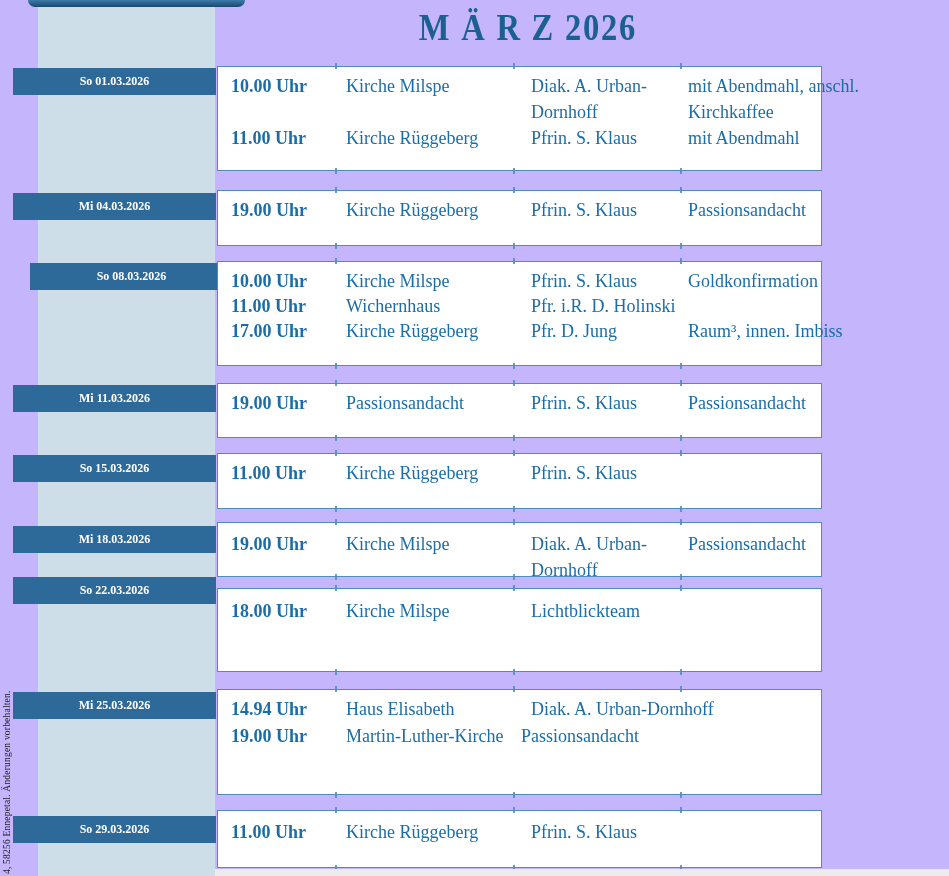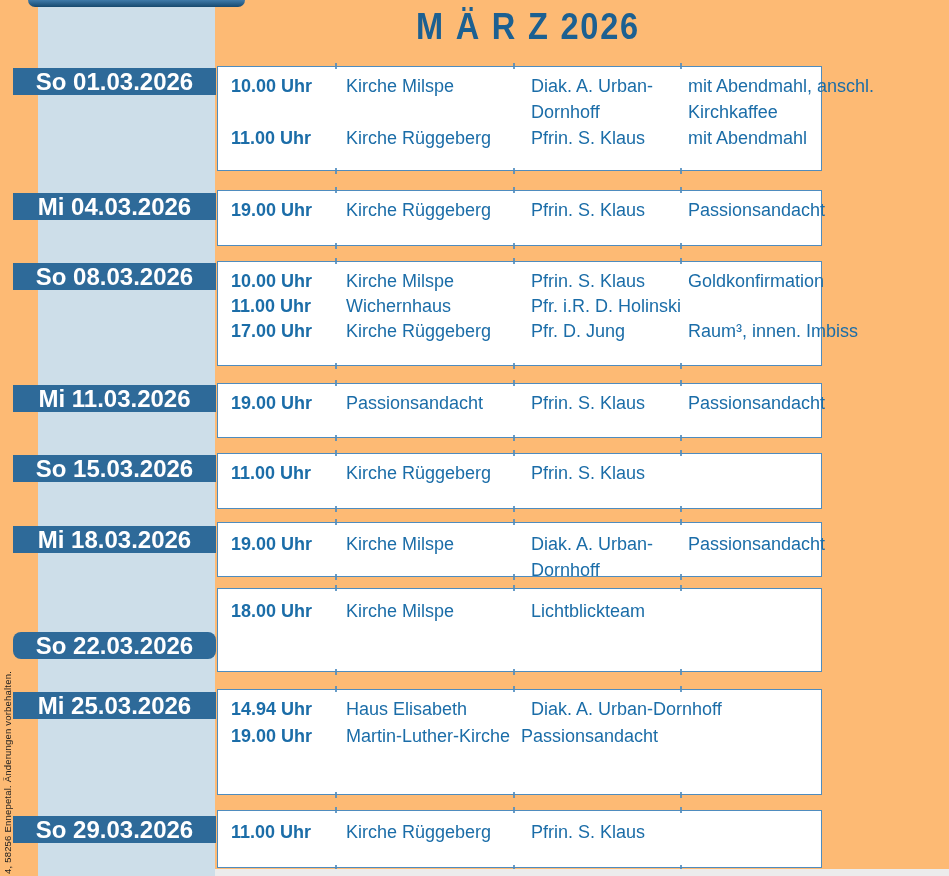--- a/index.html
+++ b/index.html
@@ -1,21 +1,21 @@
 <!DOCTYPE html>
 <html style="--badge-bg: #2e6a99; --band-bg: #cddee9; --text-blue: #1b6da8; --title-blue: #1c6091; --box-border: #4f8cbe;"><head>
 <meta charset="utf-8">
 <style>
   html,body{margin:0;padding:0;background:#ffffff;}
   #canvas{
     position:relative;
     width:949px;height:876px;
     overflow:hidden;
-    background:#fdba74;
-    font-family:Liberation Sans, sans-serif;
+    background:#c4b5fd;
+    font-family:Liberation Serif, serif;
     -webkit-font-smoothing:antialiased;
   }
   
   .band{
     position:absolute;left:38px;top:0;width:177px;height:876px;
     background:var(--band-bg,#cddee9);
   }
   
   .top-bar{
     position:absolute;left:28px;top:0;width:217px;height:7px;
@@ -35,21 +35,21 @@
     position:absolute;left:2px;top:874px;
     transform:rotate(-90deg);
     transform-origin:top left;
     font-size:9.5px;color:#1d1d1d;
     white-space:nowrap;
     letter-spacing:0.2px;
   }
   .date-badge{
     position:absolute;left:13px;width:203px;height:27px;
     background:var(--badge-bg,#2e6a99);
-    color:#ffffff;font-weight:bold;font-size:24px;
+    color:#ffffff;font-weight:bold;font-size:12px;
     line-height:27px;text-align:center;
     white-space:nowrap;
   }
   .row-box{
     position:absolute;left:217px;width:605px;
     background:#ffffff;
     border:1.5px solid var(--box-border,#4f8cbe);
     box-sizing:border-box;
   }
   .tick{
@@ -114,21 +114,21 @@
         <div class="tick bottom" style="left: 295px;"></div>
         <div class="tick top" style="left: 462px;"></div>
         <div class="tick bottom" style="left: 462px;"></div>
         <div class="event-row" style="top: 6px;">
     <div class="cell time">19.00 Uhr</div>
     <div class="cell location">Kirche Rüggeberg</div>
     <div class="cell leader">Pfrin. S. Klaus</div>
     <div class="cell note">Passionsandacht</div>
   </div>
       </div>
-      <div class="date-badge" style="top: 263px;">So 08.03.2026</div>
+      <div class="date-badge" style="top: 263px; margin-left: 17px;">So 08.03.2026</div>
       <div class="row-box" style="top: 261px; height: 105px;">
         <div class="tick top" style="left: 117px;"></div>
         <div class="tick bottom" style="left: 117px;"></div>
         <div class="tick top" style="left: 295px;"></div>
         <div class="tick bottom" style="left: 295px;"></div>
         <div class="tick top" style="left: 462px;"></div>
         <div class="tick bottom" style="left: 462px;"></div>
         <div class="event-row" style="top: 6px;">
     <div class="cell time">10.00 Uhr</div>
     <div class="cell location">Kirche Milspe</div>
@@ -186,21 +186,21 @@
         <div class="tick bottom" style="left: 295px;"></div>
         <div class="tick top" style="left: 462px;"></div>
         <div class="tick bottom" style="left: 462px;"></div>
         <div class="event-row" style="top: 8px;">
     <div class="cell time">19.00 Uhr</div>
     <div class="cell location">Kirche Milspe</div>
     <div class="cell leader">Diak. A. Urban-Dornhoff</div>
     <div class="cell note">Passionsandacht</div>
   </div>
       </div>
-      <div class="date-badge" style="top: 632px; border-radius: 8px;">So 22.03.2026</div>
+      <div class="date-badge" style="top: 577px;">So 22.03.2026</div>
       <div class="row-box" style="top: 588px; height: 84px;">
         <div class="tick top" style="left: 117px;"></div>
         <div class="tick bottom" style="left: 117px;"></div>
         <div class="tick top" style="left: 295px;"></div>
         <div class="tick bottom" style="left: 295px;"></div>
         <div class="tick top" style="left: 462px;"></div>
         <div class="tick bottom" style="left: 462px;"></div>
         <div class="event-row" style="top: 9px;">
     <div class="cell time">18.00 Uhr</div>
     <div class="cell location">Kirche Milspe</div>

